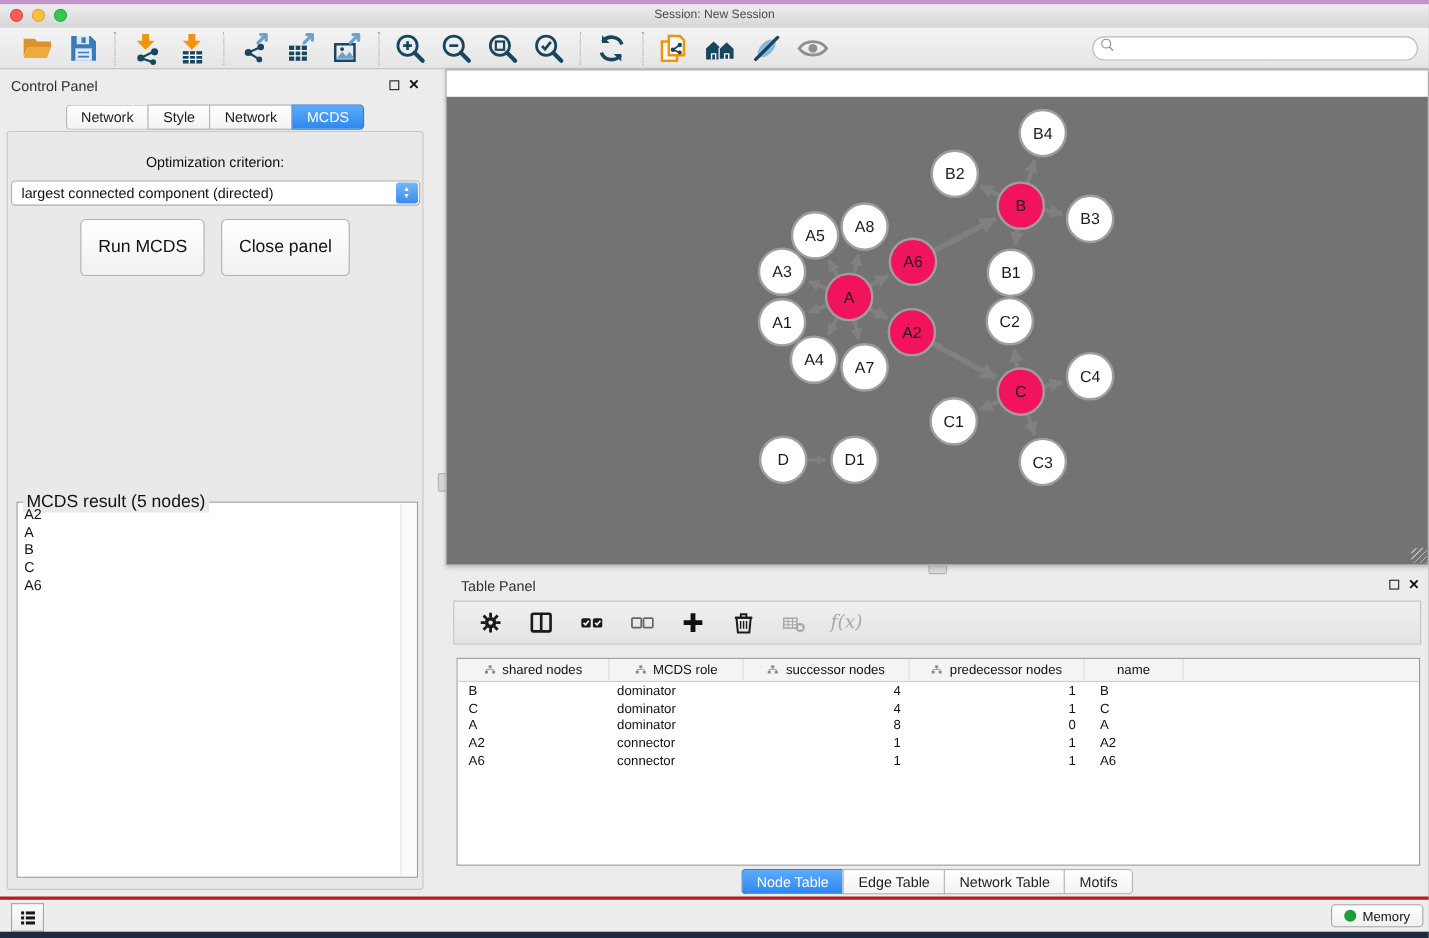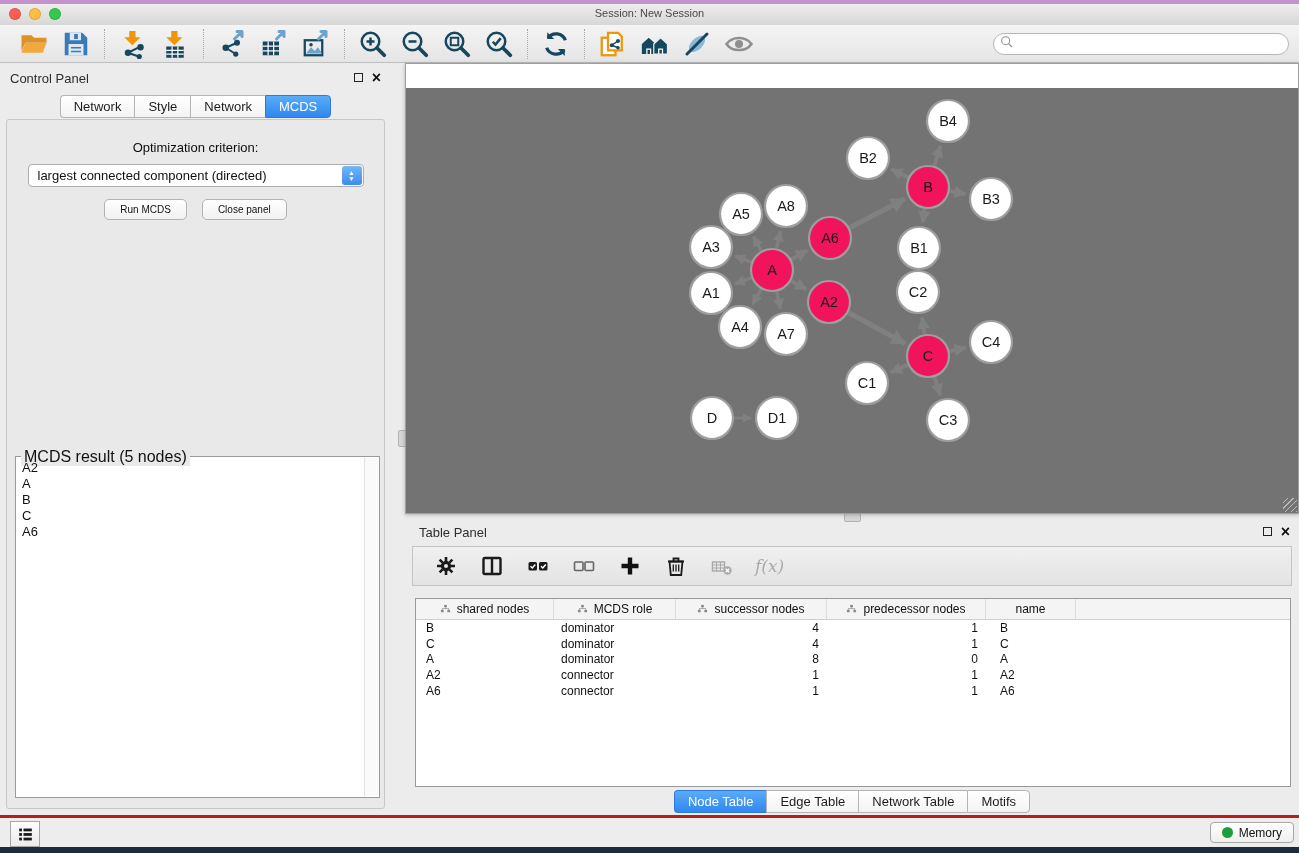--- a/index.html
+++ b/index.html
@@ -29,26 +29,26 @@
   .panel-controls{position:absolute;right:10px;top:9px;display:flex;gap:9px;align-items:center;}
   .float-box{width:9px;height:9px;border:1.6px solid #222;box-sizing:border-box;}
   .close-x{font-size:16px;font-weight:bold;color:#111;line-height:11px;}
   .cp-tabs{position:absolute;left:0;right:0;top:32px;display:flex;justify-content:center;}
   .seg{font-size:13px;padding:3px 13px;background:linear-gradient(#ffffff,#f3f3f3);border:1px solid #b4b4b4;border-right:none;color:#1d1d1d;cursor:default;}
   .seg:first-child{border-radius:4px 0 0 4px;}
   .seg:last-child{border-radius:0 4px 4px 0;border-right:1px solid #b4b4b4;}
   .seg.active{background:linear-gradient(#5aabf9,#2f88ef);color:#fff;border-color:#2f7ad2;}
   .cp-body{position:absolute;left:6px;right:6px;top:56px;bottom:9px;background:#e9e9e9;border:1px solid #c7c7c7;border-radius:3px;}
   .opt-label{text-align:center;margin-top:20px;font-size:13px;color:#0d0d0d;}
-  .dropdown{margin:9px auto 0;width:336px;height:23px;background:#fff;border:1px solid #adadad;border-radius:4px;
+  .dropdown{margin:9px auto 0;width:372px;height:23px;background:#fff;border:1px solid #adadad;border-radius:4px;
        position:relative;font-size:13px;display:flex;align-items:center;padding-left:9px;box-sizing:border-box;color:#111;}
   .dd-stepper{position:absolute;right:1px;top:1px;bottom:1px;width:20px;border-radius:3px;
        background:linear-gradient(#74b6f8,#3a8cf2);display:flex;flex-direction:column;align-items:center;justify-content:center;color:#fff;font-size:6.5px;line-height:5.5px;}
   .cp-buttons{display:flex;justify-content:center;gap:15px;margin-top:12px;}
-  .btn{background:linear-gradient(#ffffff,#f1f1f1);border:1px solid #b2b2b2;border-radius:5px;font-size:10px;padding:4px 15px;color:#111;cursor:default;}
+  .btn{background:linear-gradient(#ffffff,#f1f1f1);border:1px solid #b2b2b2;border-radius:5px;font-size:16px;padding:16px 15px;color:#111;cursor:default;}
   .result-box{position:absolute;left:8px;right:4px;top:336px;bottom:10px;border:1px solid #9a9a9a;background:#fff;}
   .result-legend{position:absolute;top:-9px;left:5px;background:#e9e9e9;padding:0 3px;font-size:16px;color:#111;}
   .result-list{position:absolute;left:0;top:3px;right:15px;bottom:0;font-size:13px;line-height:16px;padding-left:6px;color:#111;}
   .result-scroll{position:absolute;top:1px;bottom:1px;right:1px;width:13px;background:#fafafa;border-left:1px solid #e3e3e3;}
   
   .v-handle{position:absolute;left:398px;top:430px;width:9px;height:15px;background:#d6d6d6;border:1px solid #b3b3b3;border-radius:2px;}
   .h-handle{position:absolute;left:844px;top:513px;width:15px;height:7px;background:#d6d6d6;border:1px solid #b3b3b3;border-radius:2px;}
   
   .net-window{position:absolute;left:405px;top:63px;width:892px;height:449px;background:#fff;border:1px solid #9f9f9f;
        box-sizing:content-box;box-shadow:0 1px 4px rgba(0,0,0,.25);}

